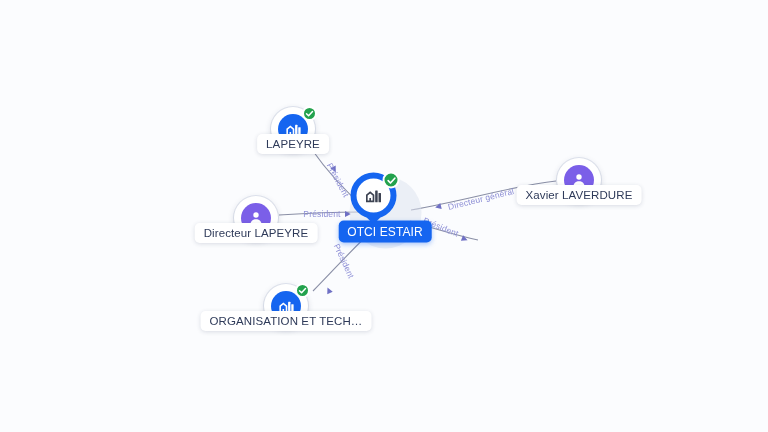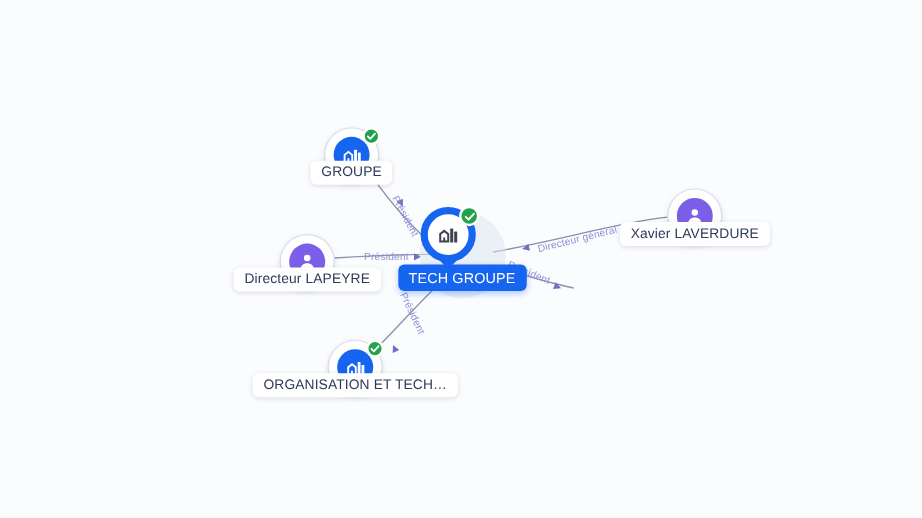--- a/index.html
+++ b/index.html
@@ -137,21 +137,21 @@
           <rect x="14" y="6" width="3" height="14" rx="0.6"></rect>
           <rect x="18" y="9" width="3" height="11" rx="0.6"></rect>
         </svg>
       </div>
       <div class="badge ok">
         <svg width="9" height="9" viewBox="0 0 24 24" fill="none" stroke="#ffffff" stroke-width="4" stroke-linecap="round" stroke-linejoin="round">
             <path d="M4 12.5l5.5 5.5L20 6.5"></path>
           </svg>
       </div>
     </div>
-    <div class="label" style="top:27px;">GROUPE</div>
+    <div class="label" style="top:27px;">LAPEYRE</div>
   </div>
 
   <div class="node" style="left:256px;top:218px;">
     <div class="disc">
       <div class="glyph person">
         <svg width="18" height="18" viewBox="0 0 24 24" fill="#ffffff">
           <circle cx="12" cy="8" r="3.6"></circle>
           <path d="M4.8 20c0-3.9 3.3-6.2 7.2-6.2s7.2 2.3 7.2 6.2z"></path>
         </svg>
       </div>
@@ -165,21 +165,21 @@
         <svg width="18" height="18" viewBox="0 0 24 24" fill="#ffffff">
           <circle cx="12" cy="8" r="3.6"></circle>
           <path d="M4.8 20c0-3.9 3.3-6.2 7.2-6.2s7.2 2.3 7.2 6.2z"></path>
         </svg>
       </div>
     </div>
     <div class="label" style="top:27px;">Xavier LAVERDURE</div>
   </div>
 
 
-  <div class="node" style="left:296px;top:306px;">
+  <div class="node" style="left:286px;top:306px;">
     <div class="disc">
       <div class="glyph company">
         <svg width="19" height="19" viewBox="0 0 24 24" fill="#ffffff">
           <path d="M3 20V11l5-4 5 4v9H3zm2-2h2v-3h2v3h2v-6.1L8 9.6 5 11.9V18z"></path>
           <rect x="14" y="6" width="3" height="14" rx="0.6"></rect>
           <rect x="18" y="9" width="3" height="11" rx="0.6"></rect>
         </svg>
       </div>
       <div class="badge ok">
         <svg width="9" height="9" viewBox="0 0 24 24" fill="none" stroke="#ffffff" stroke-width="4" stroke-linecap="round" stroke-linejoin="round">
@@ -200,16 +200,16 @@
           <rect x="14" y="6" width="3" height="14" rx="0.6"></rect>
           <rect x="18" y="9" width="3" height="11" rx="0.6"></rect>
         </svg>
       </div>
       <div class="pin-badge">
         <svg width="10" height="10" viewBox="0 0 24 24" fill="none" stroke="#ffffff" stroke-width="4" stroke-linecap="round" stroke-linejoin="round">
             <path d="M4 12.5l5.5 5.5L20 6.5"></path>
           </svg>
       </div>
     </div>
-    <div class="label primary" style="top:25px;">TECH GROUPE</div>
+    <div class="label primary" style="top:25px;">OTCI ESTAIR</div>
   </div>
 
 </div>
 
 </body></html>

